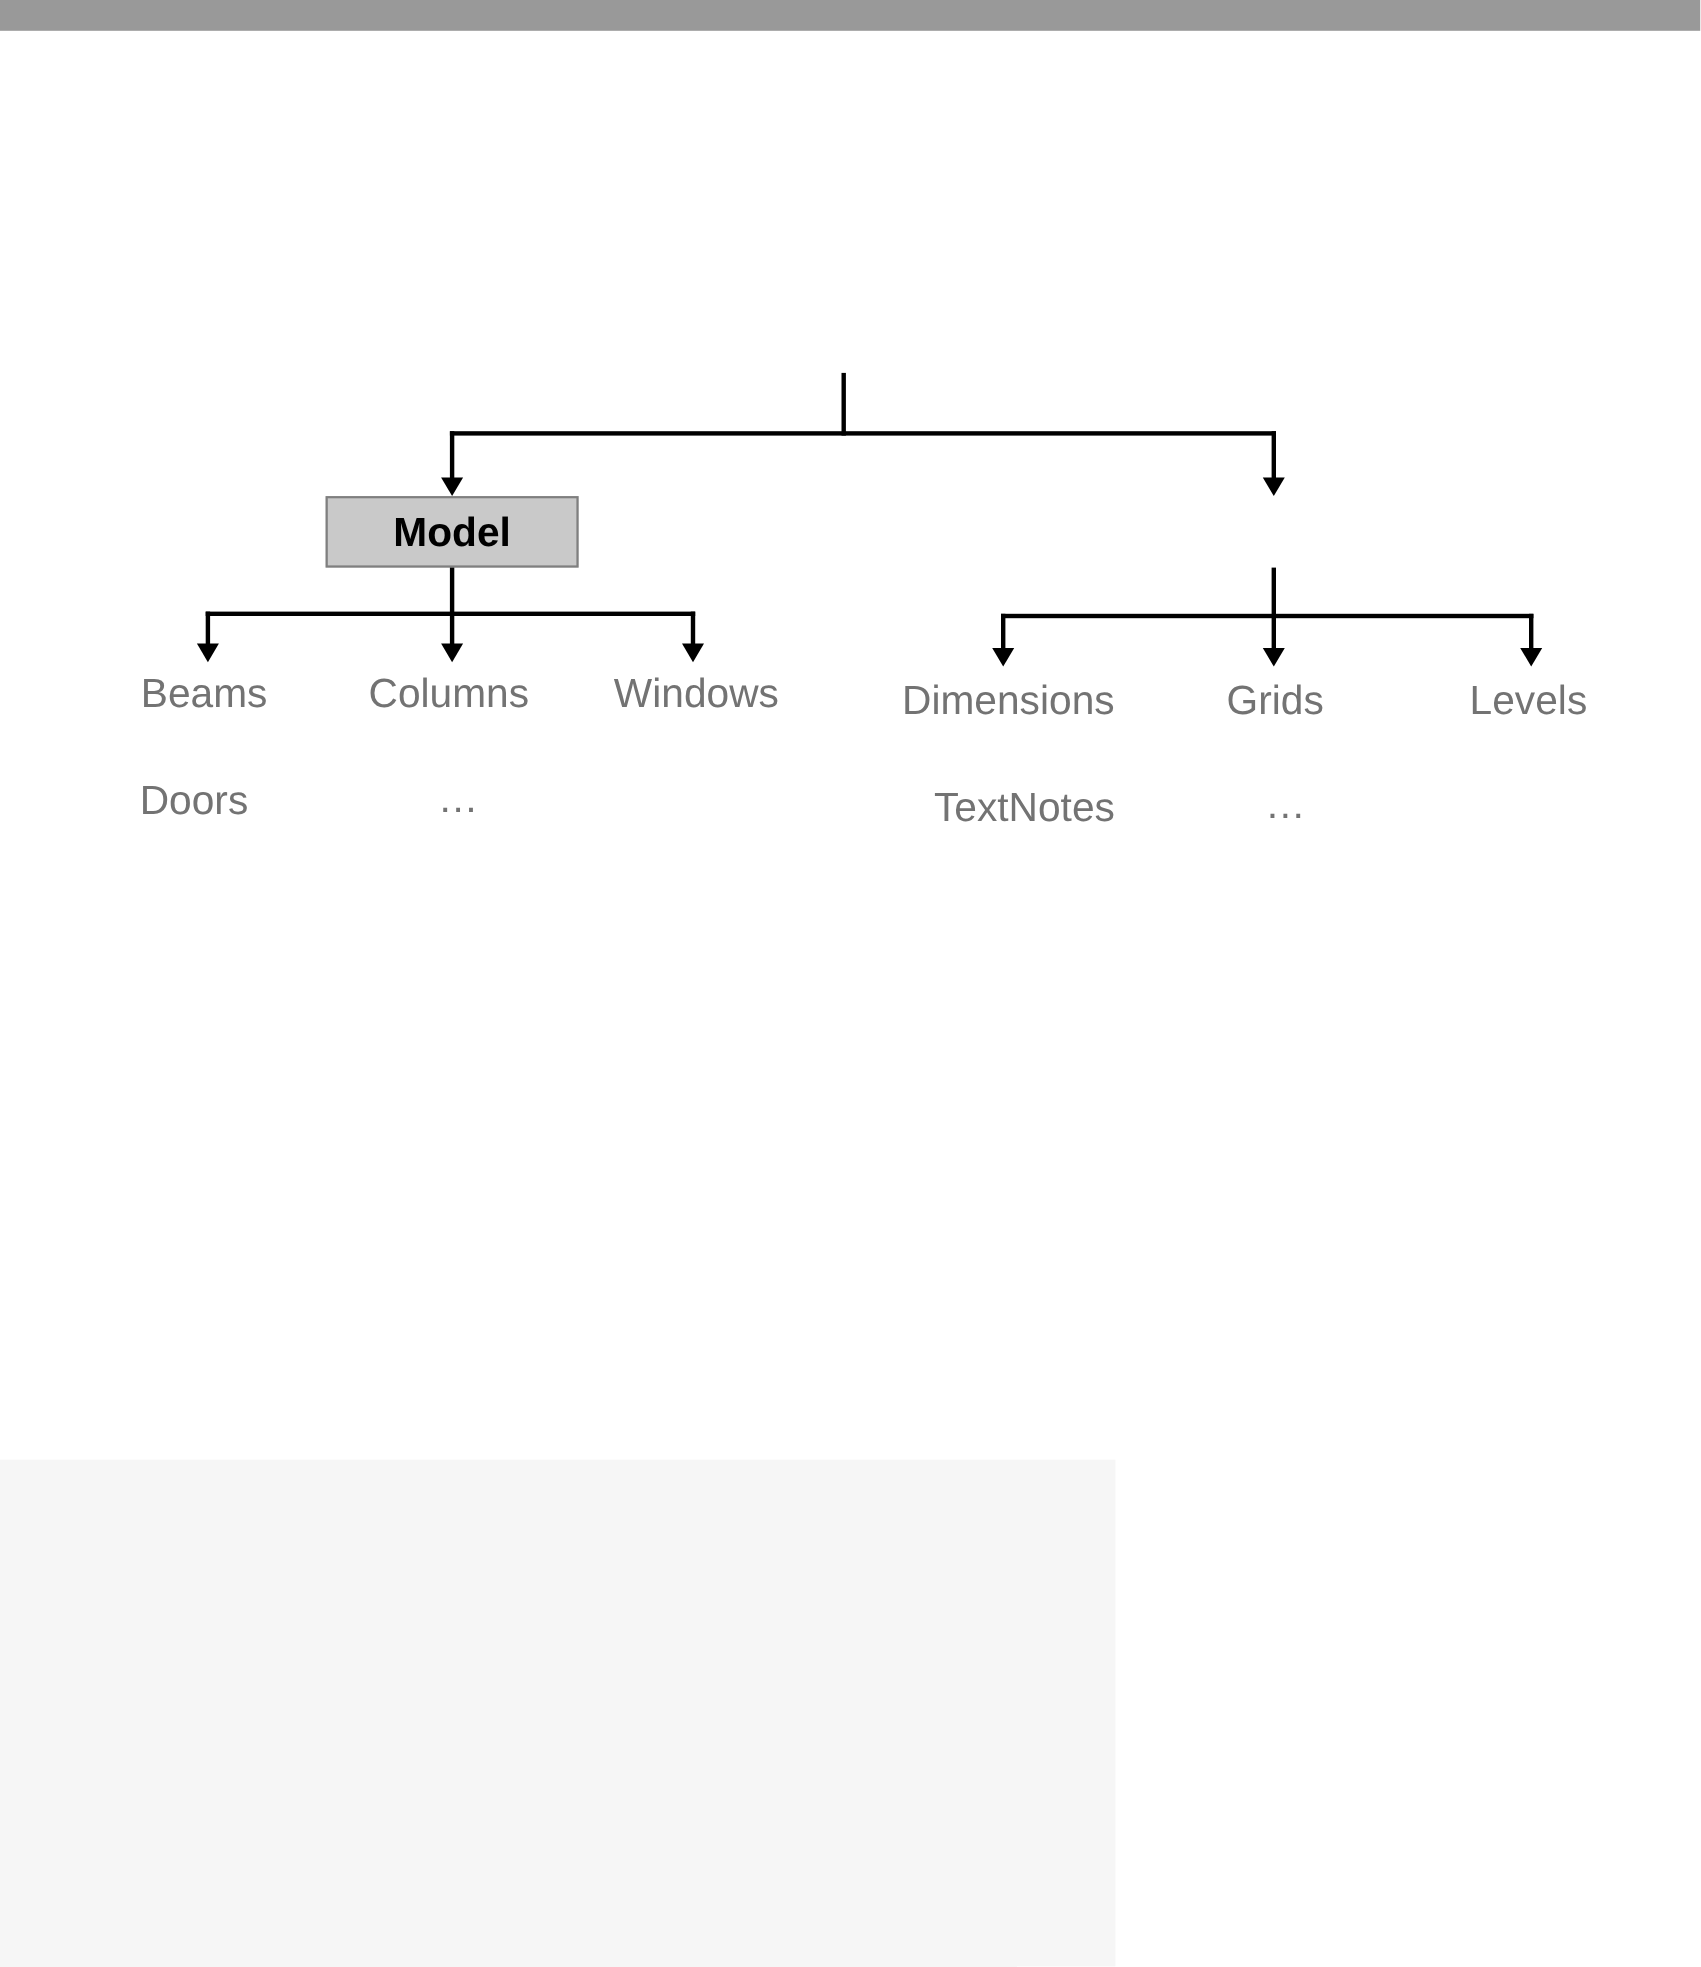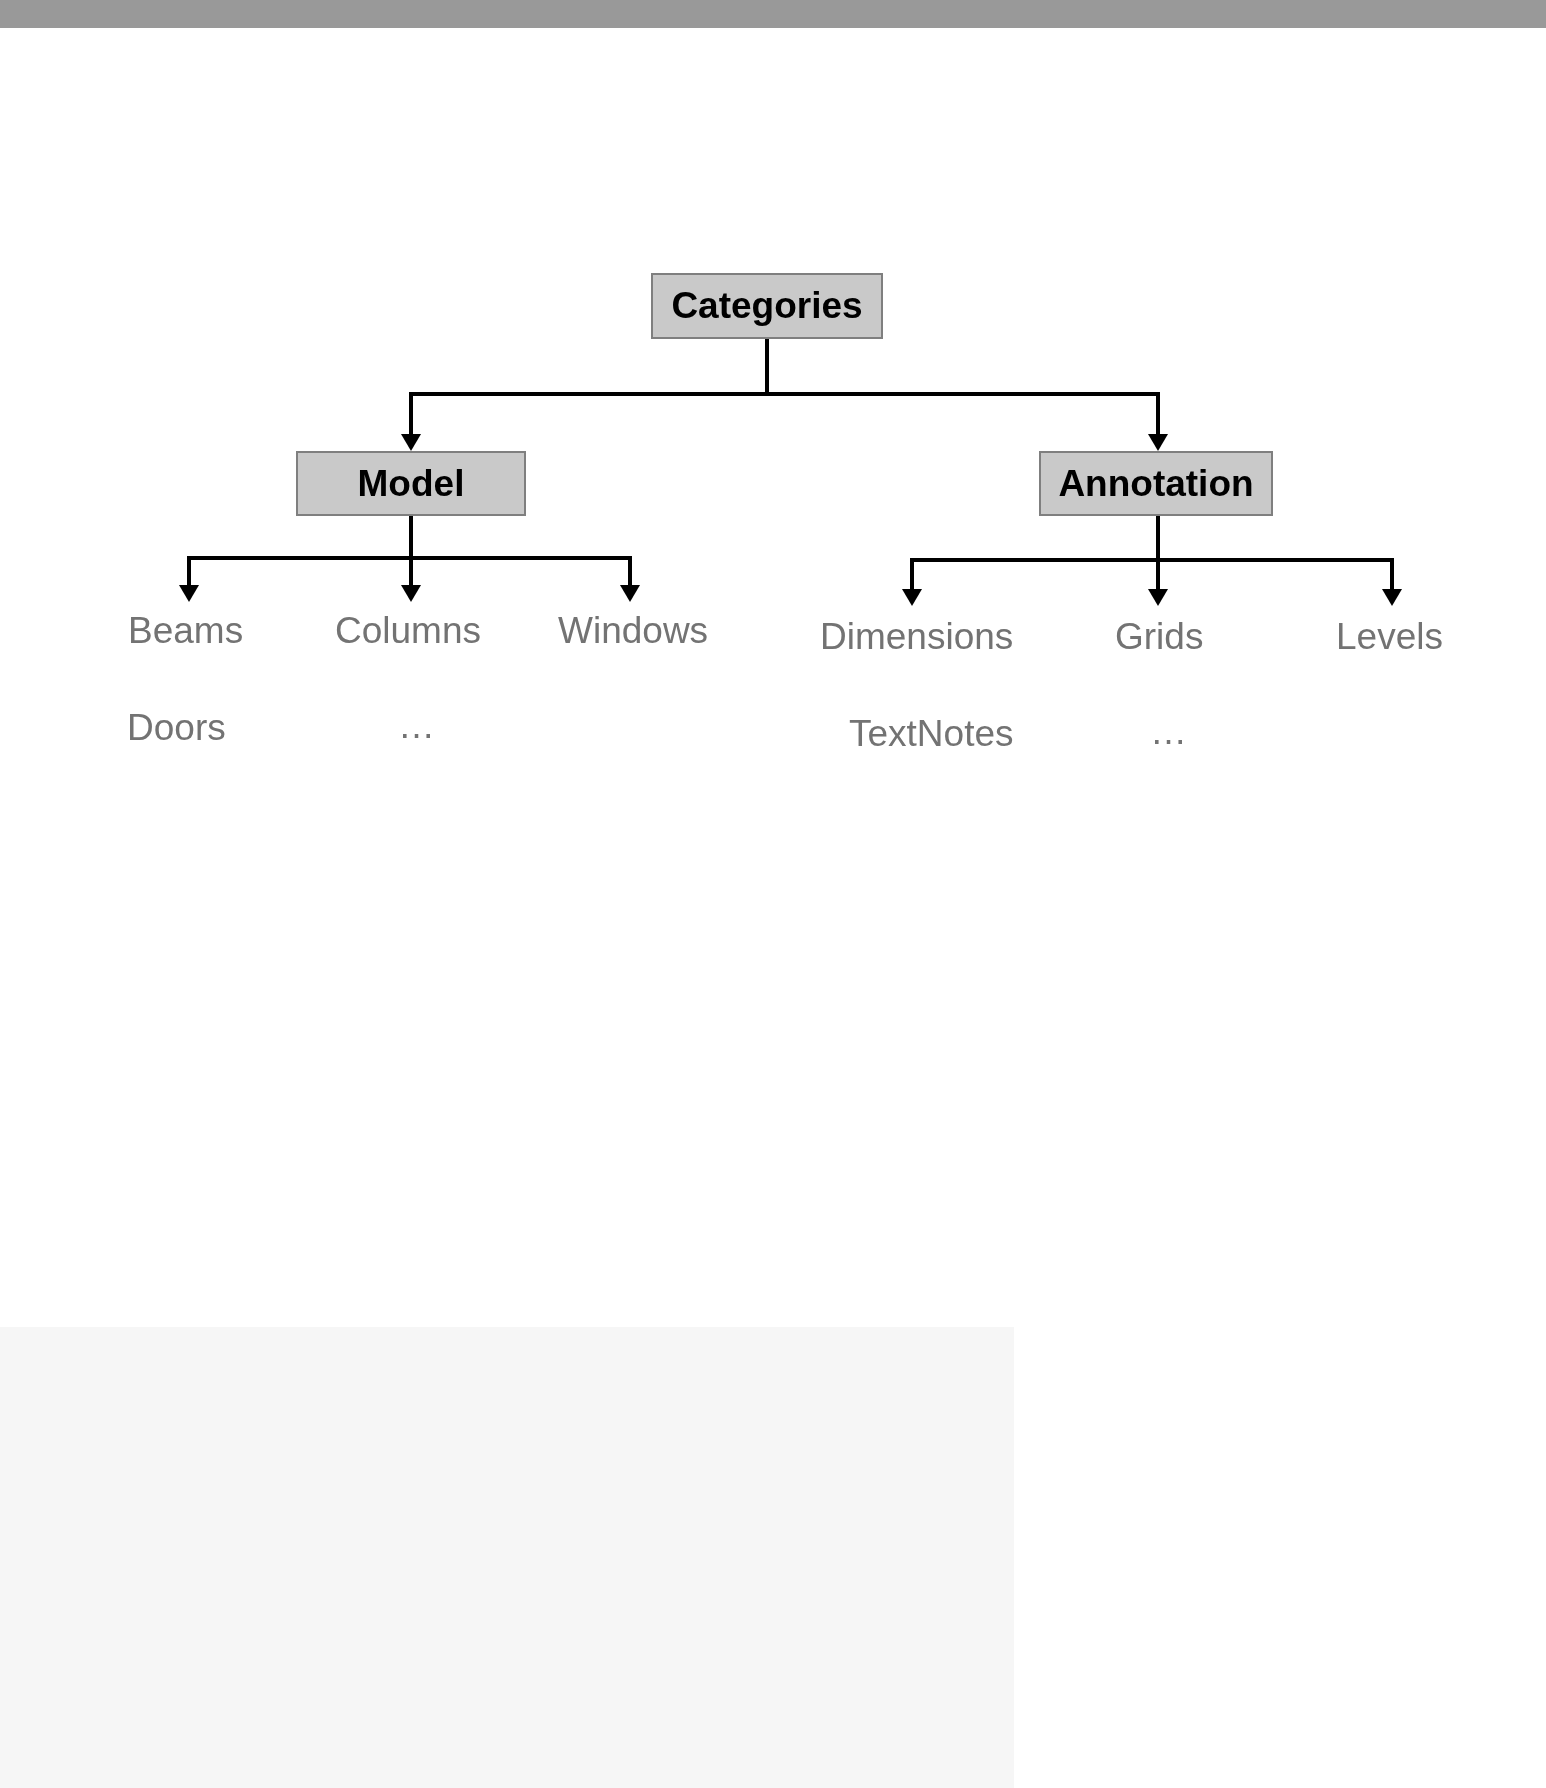--- a/index.html
+++ b/index.html
@@ -83,36 +83,30 @@
     background: var(--panel, #f6f6f6);
   }
 </style>
 </head>
 <body>
 
 <div id="page">
 
   <div class="top-bar"></div>
 
-  <div class="node node-categories">
-    <span>Categories</span>
-  </div>
 
   <div class="line v-root"></div>
   <div class="line h-top"></div>
   <div class="line drop-model"></div>
   <div class="arrow arr-model"></div>
   <div class="line drop-annot"></div>
   <div class="arrow arr-annot"></div>
 
   <div class="node node-model">
     <span>Model</span>
-  </div>
-  <div class="node node-annotation">
-    <span>Annotation</span>
   </div>
 
   <div class="line stem-model"></div>
   <div class="line h-model"></div>
   <div class="line drop-beams"></div>
   <div class="line drop-windows"></div>
   <div class="arrow arr-beams"></div>
   <div class="arrow arr-mcenter"></div>
   <div class="arrow arr-windows"></div>
 

